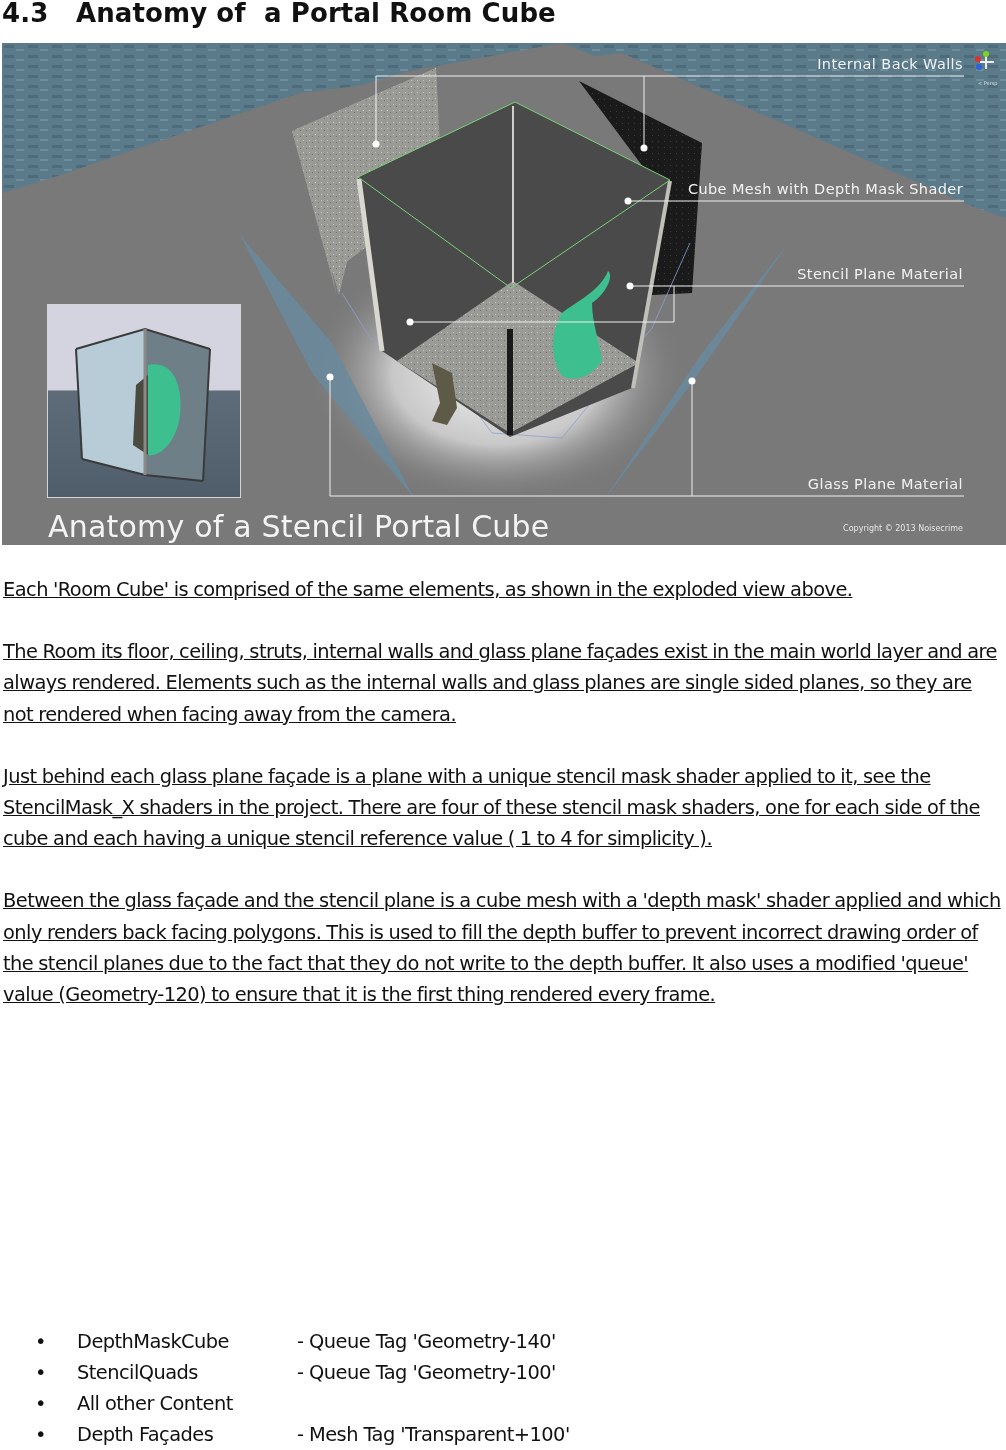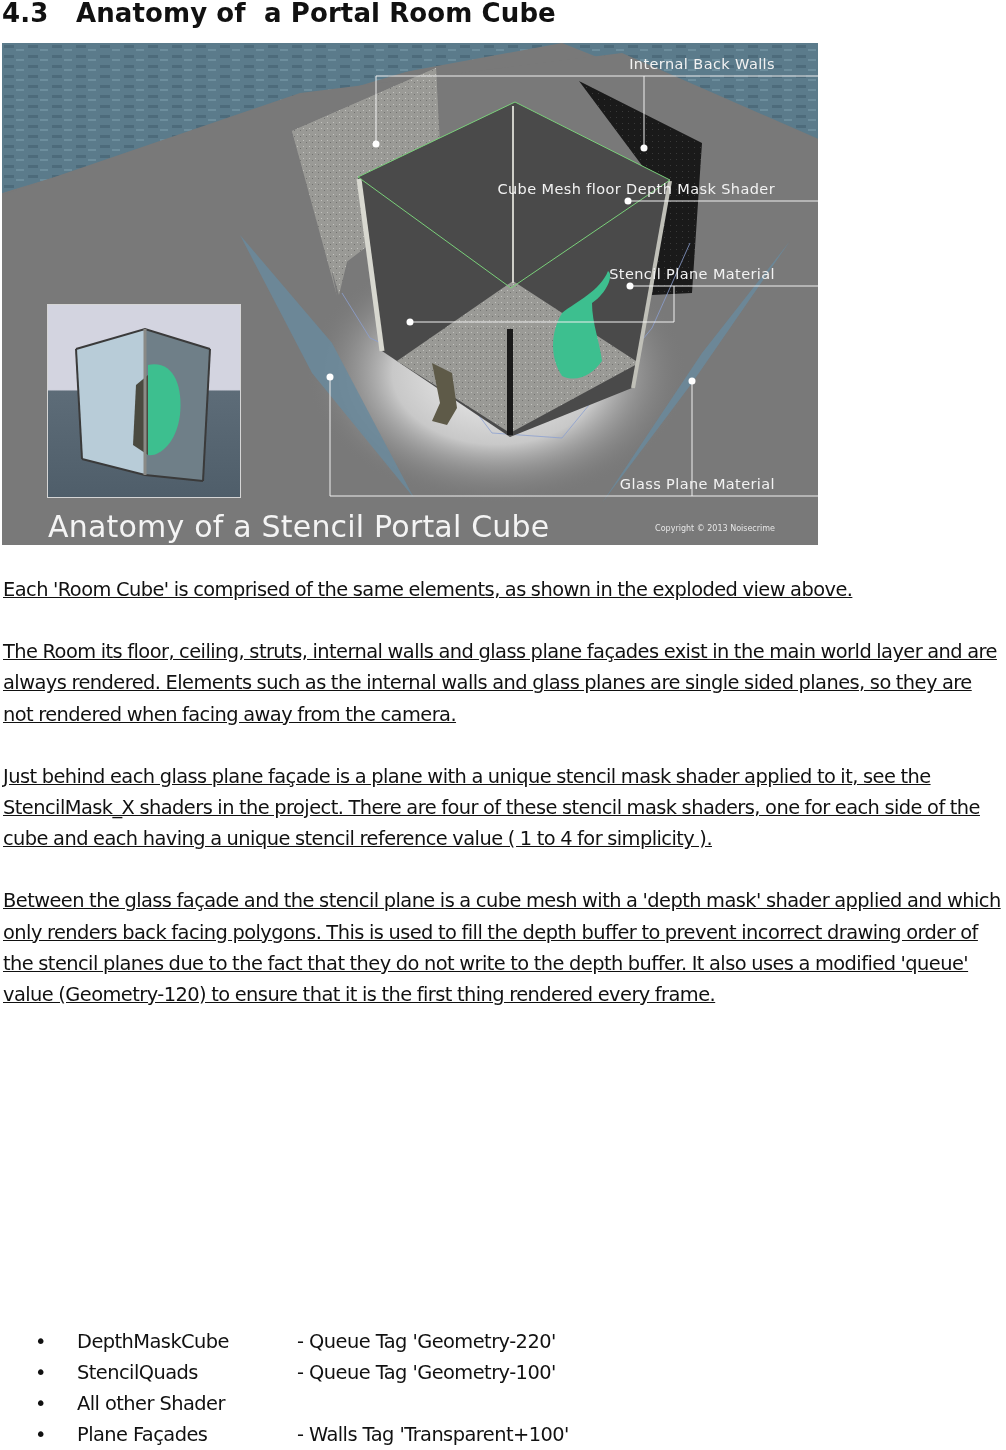--- a/index.html
+++ b/index.html
@@ -1,21 +1,21 @@
 <!DOCTYPE html>
 <html><head>
   <meta charset="utf-8">
   <style>
     html, body { margin: 0; padding: 0; background: #ffffff; }
     body { width: 1006px; height: 1450px; position: relative; overflow: hidden;
            font-family: "DejaVu Sans", sans-serif; color: #111; }
     .heading { position: absolute; left: 2px; top: -4px; margin: 0; font-size: 26px; font-weight: bold;
                line-height: 34px; letter-spacing: 0.1px; white-space: pre; }
     .heading .num { display: inline-block; width: 74px; }
-    .figure { position: absolute; left: 2px; top: 43px; width: 816px; height: 502px; overflow: hidden;
+    .figure { position: absolute; left: 2px; top: 43px; width: 1004px; height: 502px; overflow: hidden;
               background: #797979; }
     .figure svg { position: absolute; left: 0; top: 0; }
     .lbl { position: absolute; color: #f2f2f2; font-family: "DejaVu Sans", sans-serif; font-size: 14.5px;
            letter-spacing: 0.4px; white-space: nowrap; text-align: right; }
     .caption { position: absolute; left: 46px; top: 466px; color: #f4f4f4; font-size: 30px; letter-spacing: 0.2px;
                white-space: nowrap; }
     .copyright { position: absolute; right: 43px; top: 481px; color: #e6e6e6; font-size: 8px; white-space: nowrap; }
     .persp { position: absolute; left: 976px; top: 37px; color: #ddd; font-size: 5px; }
     .inset { position: absolute; left: 45px; top: 261px; width: 192px; height: 192px; border: 1px solid #d5d5d5;
              background: linear-gradient(to bottom, #d3d4e0 0%, #d3d4e0 44%, #5d6c78 45%, #4f5e6a 100%); overflow: hidden; }
@@ -118,21 +118,21 @@
       <line x1="978" y1="19" x2="992" y2="19" stroke="#eee" stroke-width="2"></line>
       <circle cx="984" cy="11" r="3" fill="#7ed321"></circle>
       <circle cx="976" cy="16" r="3" fill="#e03030"></circle>
       <circle cx="977" cy="24" r="3" fill="#2a62e0"></circle>
     </g>
   </svg>
 
   <div class="persp">&lt; Persp</div>
 
   <div class="lbl" style="right:43px; top:13px;">Internal Back Walls</div>
-  <div class="lbl" style="right:43px; top:138px;">Cube Mesh floor Depth Mask Shader</div>
+  <div class="lbl" style="right:43px; top:138px;">Cube Mesh with Depth Mask Shader</div>
   <div class="lbl" style="right:43px; top:223px;">Stencil Plane Material</div>
   <div class="lbl" style="right:43px; top:433px;">Glass Plane Material</div>
 
   <div class="inset">
     <svg width="192" height="192" viewBox="0 0 192 192">
       <polygon points="28,44 97,24 162,44 155,176 97,170 34,154" fill="#9fb5c4"></polygon>
       <polygon points="28,44 97,24 97,170 34,154" fill="#b8ccd8"></polygon>
       <polygon points="97,24 162,44 155,176 97,170" fill="#6f7f88"></polygon>
       <path d="M100,60 C125,55 135,80 132,110 C128,140 110,152 100,150 Z" fill="#3dbf8f"></path>
       <path d="M88,80 L100,70 L100,150 L85,140 Z" fill="#4a4a40"></path>
@@ -154,30 +154,30 @@
   <p>Each 'Room Cube' is comprised of the same elements, as shown in the exploded view above.</p>
   <p>The Room its floor, ceiling, struts, internal walls and glass plane façades exist in the main world layer and are always rendered. Elements such as the internal walls and glass planes are single sided planes, so they are not rendered when facing away from the camera.</p>
   <p>Just behind each glass plane façade is a plane with a unique stencil mask shader applied to it, see the StencilMask_X shaders in the project. There are four of these stencil mask shaders, one for each side of the cube and each having a unique stencil reference value ( 1 to 4 for simplicity ).</p>
   <p>Between the glass façade and the stencil plane is a cube mesh with a 'depth mask' shader applied and which only renders back facing polygons. This is used to fill the depth buffer to prevent incorrect drawing order of the stencil planes due to the fact that they do not write to the depth buffer. It also uses a modified 'queue' value (Geometry-120) to ensure that it is the first thing rendered every frame.</p>
 </div>
 
 <ul class="list">
   <li>
     <span class="bullet">•</span>
     <span class="name">DepthMaskCube</span>
-    <span class="tag">- Queue Tag 'Geometry-220'</span>
+    <span class="tag">- Queue Tag 'Geometry-140'</span>
   </li>
   <li>
     <span class="bullet">•</span>
     <span class="name">StencilQuads</span>
     <span class="tag">- Queue Tag 'Geometry-100'</span>
   </li>
   <li>
     <span class="bullet">•</span>
-    <span class="name">All other Shader</span>
+    <span class="name">All other Content</span>
     <span class="tag"></span>
   </li>
   <li>
     <span class="bullet">•</span>
-    <span class="name">Plane Façades</span>
-    <span class="tag">- Walls Tag 'Transparent+100'</span>
+    <span class="name">Depth Façades</span>
+    <span class="tag">- Mesh Tag 'Transparent+100'</span>
   </li>
 </ul>
 
 </body></html>

